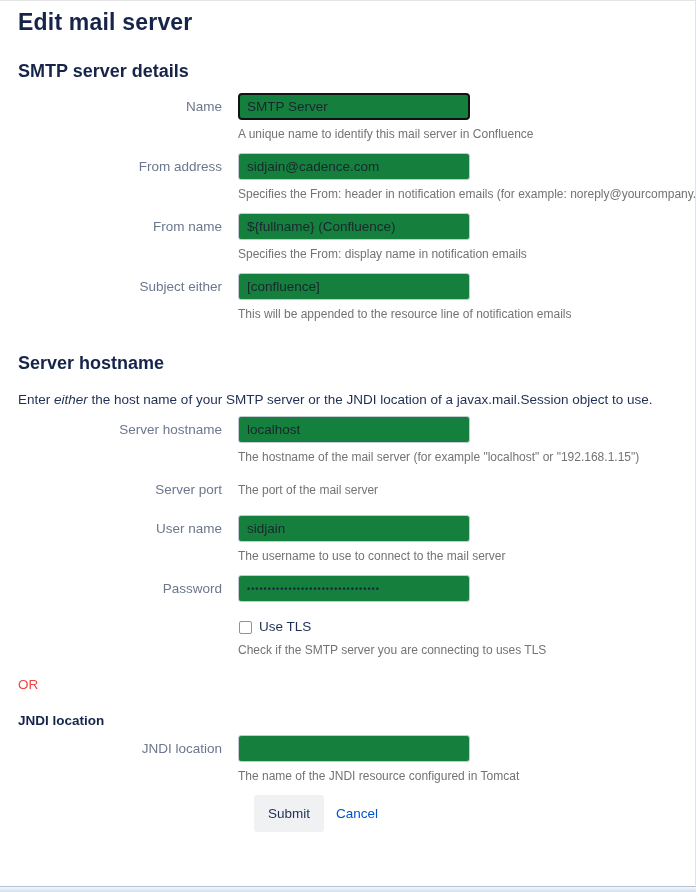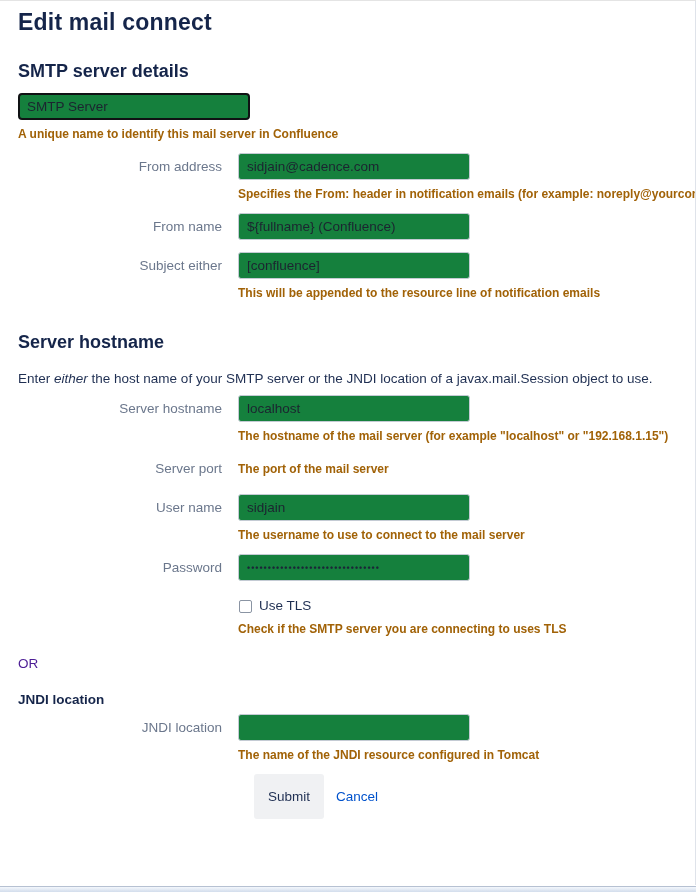--- a/index.html
+++ b/index.html
@@ -45,42 +45,42 @@
   }
   input.text-input.focused {
     border: 2px solid #101214; border-radius: 4px;
     padding: 3px 7px;
   }
   input.text-input.password-input {
     font-size: 9px; font-weight: 700; letter-spacing: 1px; color: #1b2638;
   }
   .field-desc {
     margin-top: 7px; font-size: 12px; line-height: 14px;
-    color: #a16207; white-space: nowrap; overflow: hidden; font-weight: bold;
+    color: #737373; white-space: nowrap; overflow: hidden;
   }
 
   .tls-group { margin-top: 16px; }
   .checkbox-line { display: flex; align-items: center; height: 18px; }
   input.checkbox {
     width: 13px; height: 13px; margin: 0 7px 0 1px;
     accent-color: #fff;
     appearance: none; -webkit-appearance: none;
     border: 1px solid #8a94a3; border-radius: 2px; background: #fff;
     cursor: pointer;
   }
   .checkbox-label { font-size: 13.5px; color: #1f2f52; line-height: 18px; cursor: pointer; }
 
-  .or-text { margin-top: 20px; font-size: 13.5px; color: #4c1d95; }
+  .or-text { margin-top: 20px; font-size: 13.5px; color: #ef4444; }
   h3.jndi-heading { margin-top: 20px; font-size: 13.5px; line-height: 17px; font-weight: 700; color: #15254a; }
   .jndi-rows { margin-top: 6px; }
 
   .buttons-row { display: flex; align-items: center; margin: 10px 0 0 236px; }
   button.submit-button {
     background: #f0f1f3; border: none; border-radius: 3px;
-    padding: 6px 14px; height: 45px;
+    padding: 6px 14px; height: 37px;
     font-family: "Liberation Sans", sans-serif;
     font-size: 13.5px; color: #1f2f52; cursor: pointer;
   }
   a.cancel-link {
     margin-left: 12px; color: #0052cc; text-decoration: none;
     font-size: 13.5px; cursor: pointer;
   }
 
   .right-edge {
     position: absolute; top: 0; right: 0; bottom: 7px; width: 1px;
@@ -90,45 +90,47 @@
     position: absolute; left: 0; right: 0; bottom: 0; height: 6px;
     background: linear-gradient(to bottom, #f3f7fc, #d3ddec);
     border-top: 1px solid #b6c1d2;
   }
 </style>
 </head>
 <body>
 
 <div class="content">
 
-  <h1 class="page-title">Edit mail connect</h1>
+  <h1 class="page-title">Edit mail server</h1>
 
   <h2 class="section-heading">SMTP server details</h2>
 
   <div class="rows">
 
     <div class="field-row">
+      <div class="field-label">Name</div>
       <div class="field-main">
         <input type="text" class="text-input focused" value="SMTP Server" style="">
         <div class="field-desc">A unique name to identify this mail server in Confluence</div>
       </div>
     </div>
 
     <div class="field-row">
       <div class="field-label">From address</div>
       <div class="field-main">
         <input type="text" class="text-input" value="sidjain@cadence.com" style="">
         <div class="field-desc">Specifies the From: header in notification emails (for example: noreply@yourcompany.com)</div>
       </div>
     </div>
 
     <div class="field-row">
       <div class="field-label">From name</div>
       <div class="field-main">
         <input type="text" class="text-input" value="${fullname} (Confluence)" style="">
+        <div class="field-desc">Specifies the From: display name in notification emails</div>
       </div>
     </div>
 
     <div class="field-row">
       <div class="field-label">Subject either</div>
       <div class="field-main">
         <input type="text" class="text-input" value="[confluence]" style="">
         <div class="field-desc">This will be appended to the resource line of notification emails</div>
       </div>
     </div>

